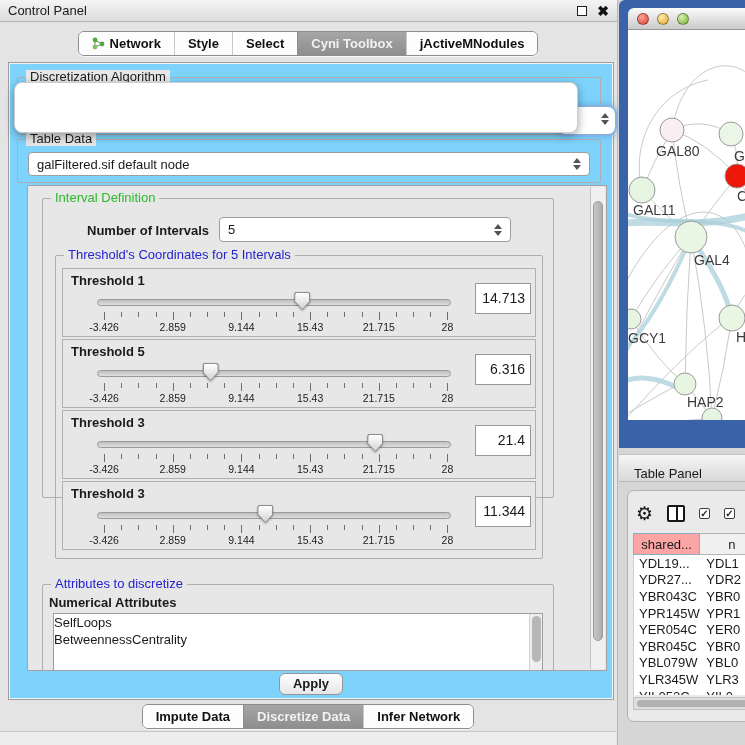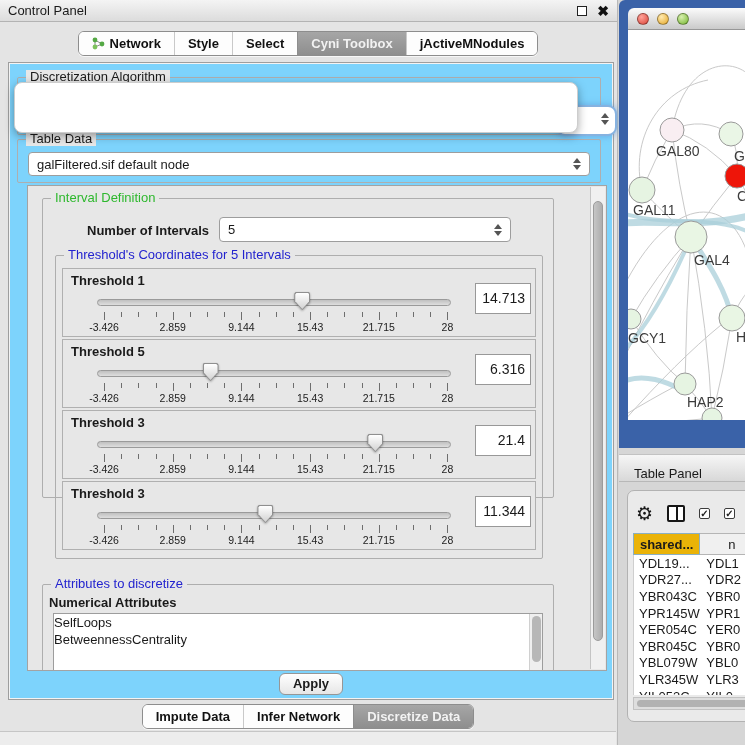--- a/index.html
+++ b/index.html
@@ -121,21 +121,21 @@
              border:1px solid #b2b2b2; border-radius:7px; }
   .tp-toolbar { position:absolute; left:8px; top:8px; height:28px; display:flex; align-items:center; gap:14px; }
   .gear-glyph { font-size:19px; line-height:19px; color:#161616; }
   .colsplit { width:18px; height:17px; border:2px solid #161616; border-radius:2px; position:relative; background:#fff; }
   .colsplit::after { content:""; position:absolute; left:50%; top:0; bottom:0; width:2px; background:#161616; }
   .cbx { width:11px; height:11px; border:1.5px solid #3c3c3c; border-radius:2px; background:#fff;
          font-size:10px; line-height:9px; text-align:center; color:#222; font-weight:bold; }
   .tp-table { position:absolute; left:5px; top:42px; width:124px; }
   .thead { display:flex; height:22px; }
   .thc { font-size:13px; border:1px solid #b5b5b5; display:flex; align-items:center; justify-content:center; }
-  .thc.c1 { width:75px; background:#eab308; border-color:#8aafc2;font-weight:bold; }
+  .thc.c1 { width:75px; background:#fca5a5; border-color:#8aafc2; }
   .thc.c2 { width:60px; background:#f0f0f0; border-left:none; justify-content:flex-start; padding-left:28px; }
   .tbody { height:140px; overflow:hidden; background:#fff; border-left:1px solid #cfcfcf; }
   .trow { display:flex; height:16.6px; align-items:center; font-size:13px; }
   .tc1 { width:75px; padding-left:5px; white-space:nowrap; overflow:hidden; }
   .tc2 { width:60px; padding-left:4px; white-space:nowrap; overflow:hidden; }
   .h-scrollbar { position:absolute; left:5px; top:206px; width:124px; height:13px; background:#dedede; border:1px solid #c2c2c2; }
   .h-scrollbar .hthumb { position:absolute; left:3px; top:2px; width:112px; height:7px; border-radius:4px; background:#b2b2b2; }
 
   .net-icon { display:inline-block; width:13px; height:13px; }
 </style>
@@ -404,25 +404,25 @@
     </div>
 
     <div class="popup">
     </div>
 
     <div class="tabstrip" id="bottom-tabs">
       <div class="tabgroup">
         <div class="tab">
             <span>Impute Data</span>
           </div>
+        <div class="tab selected">
+            <span>Discretize Data</span>
+          </div>
         <div class="tab">
             <span>Infer Network</span>
-          </div>
-        <div class="tab selected">
-            <span>Discretize Data</span>
           </div>
       </div>
     </div>
 
     <div class="bottom-line"></div>
   </div>
 
   <div id="network-window">
     <div class="net-titlebar">
       <span class="light red"></span>

